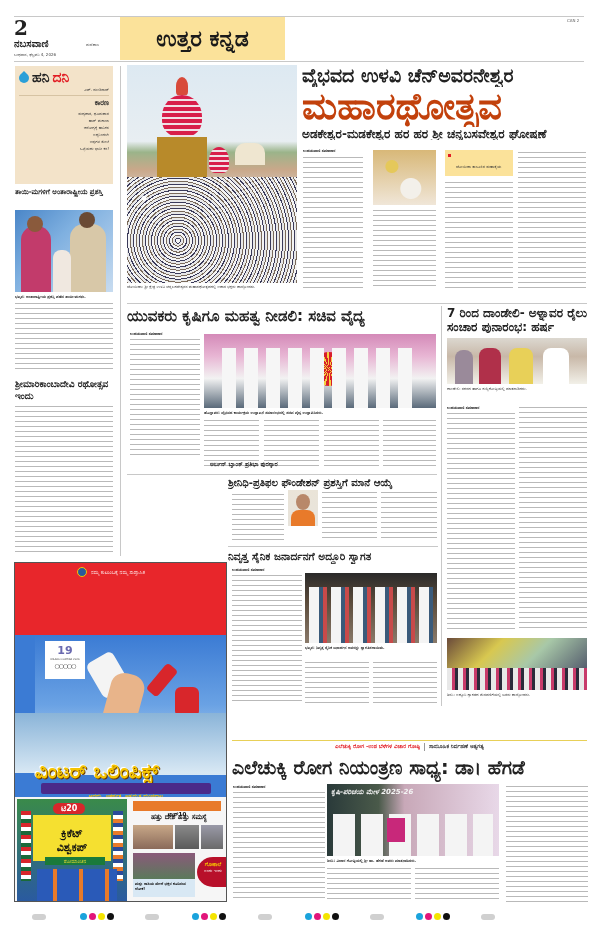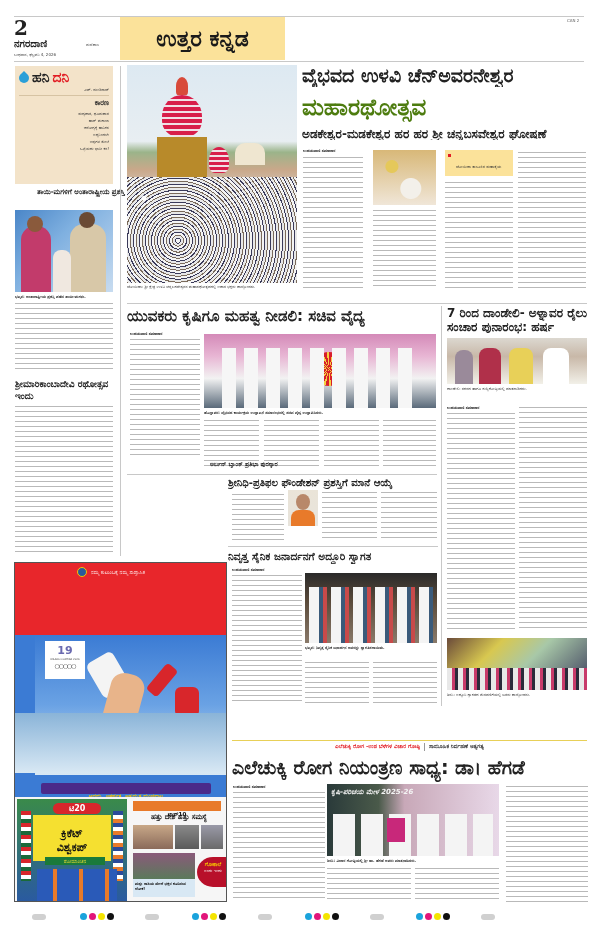--- a/index.html
+++ b/index.html
@@ -14,21 +14,21 @@
   .headline { font-weight: bold; color: #222; white-space: nowrap; overflow: hidden; }
   .byline { font-size: 4px; font-weight: bold; color: #222; }
   .dot { width: 7px; height: 7px; border-radius: 50%; display: inline-block; margin-right: 2px; }
   .reg { width: 14px; height: 6px; border-radius: 3px; background: #d0d0d0; position: absolute; }
 </style>
 </head>
 <body>
 
 <div class="rule" style="left:14px; top:16px; width:570px;"></div>
 <div class="abs" style="left:14px; top:18px; font-size:20px; font-weight:bold; font-family:'DejaVu Serif', serif; line-height:20px;">2</div>
-<div class="abs" style="left:14px; top:38px; font-size:10px; font-weight:bold; color:#222; white-space:nowrap;">ನಗರದಾಣಿ</div>
+<div class="abs" style="left:14px; top:38px; font-size:10px; font-weight:bold; color:#222; white-space:nowrap;">ನಬಸವಾಣಿ</div>
 <div class="abs" style="left:86px; top:42px; font-size:4px; color:#444;">ಮಣಿಪಾಲ</div>
 <div class="abs" style="left:14px; top:52px; font-size:4px; color:#444; white-space:nowrap;">ಬುಧವಾರ, ಫೆಬ್ರವರಿ 4, 2026</div>
 <div class="abs" style="left:120px; top:17px; width:165px; height:43px; background:#fbe29a; display:flex; align-items:center; justify-content:center;">
   <span style="font-size:22px; font-weight:bold; color:#1a1a1a; white-space:nowrap;">ಉತ್ತರ ಕನ್ನಡ</span>
 </div>
 <div class="abs" style="left:567px; top:18px; font-size:4px; color:#666;">CAN 2</div>
 <div class="rule" style="left:14px; top:61px; width:570px;"></div>
 
 <div class="abs" style="left:15px; top:66px; width:98px; height:54px; background:#f3e3c9;"></div>
 <div class="abs" style="left:15px; top:66px; width:98px; height:118px; background:#f3e3c9; padding:3px 4px;">
@@ -43,21 +43,21 @@
   <div style="text-align:right;">
     <div class="txt" style="margin-bottom:2px; color:#333;">ಮದ್ಯಪಾನ, ಧೂಮಪಾನ</div>
     <div class="txt" style="margin-bottom:2px; color:#333;">ಹಾನ್ ಮಸಾಲಾ</div>
     <div class="txt" style="margin-bottom:2px; color:#333;">ಆರೋಗ್ಯಕ್ಕೆ ಹಾನಿಕರ</div>
     <div class="txt" style="margin-bottom:2px; color:#333;">ಅದ್ದರಿಂದಲೇ</div>
     <div class="txt" style="margin-bottom:2px; color:#333;">ಅವುಗಳ ಮೇಲೆ</div>
     <div class="txt" style="color:#333;">ಒಳ್ಳೆಯದು ಭಾರೀ ಕರ!</div>
   </div>
 </div>
 
-<div class="abs headline" style="left:15px; top:188px; width:100px; font-size:7px; line-height:9px; white-space:normal;margin-left:22px;">ತಾಯಿ-ಮಗಳಿಗೆ ಅಂತಾರಾಷ್ಟ್ರೀಯ ಪ್ರಶಸ್ತಿ</div>
+<div class="abs headline" style="left:15px; top:188px; width:100px; font-size:7px; line-height:9px; white-space:normal;">ತಾಯಿ-ಮಗಳಿಗೆ ಅಂತಾರಾಷ್ಟ್ರೀಯ ಪ್ರಶಸ್ತಿ</div>
 <div class="abs photo" style="left:15px; top:210px; width:98px; height:82px; background:linear-gradient(135deg,#4a86c8 0%,#7fb0e0 40%,#c8dcf0 100%);">
   <div style="position:absolute; left:6px; top:16px; width:30px; height:66px; background:#c23b6b; border-radius:14px 14px 0 0;"></div>
   <div style="position:absolute; left:12px; top:6px; width:16px; height:16px; background:#8a5a3c; border-radius:50%;"></div>
   <div style="position:absolute; left:55px; top:14px; width:36px; height:68px; background:#d8c8a8; border-radius:14px 14px 0 0;"></div>
   <div style="position:absolute; left:64px; top:2px; width:16px; height:16px; background:#6a4a34; border-radius:50%;"></div>
   <div style="position:absolute; left:38px; top:40px; width:18px; height:42px; background:#f0e8e0; border-radius:8px 8px 0 0;"></div>
 </div>
 <div class="abs caption" style="left:15px; top:294px; width:100px; white-space:nowrap; overflow:hidden;">ಭಟ್ಕಳ: ಅಂತಾರಾಷ್ಟ್ರೀಯ ಪ್ರಶಸ್ತಿ ಪಡೆದ ತಾಯಿ-ಮಗಳು.</div>
 <div class="abs lines" style="left:15px; top:301px; width:98px; height:70px;"></div>
 <div class="abs headline" style="left:15px; top:378px; width:100px; font-size:9px; line-height:12px; white-space:normal;">ಶ್ರೀಮಾರಿಕಾಂಬಾದೇವಿ ರಥೋತ್ಸವ ಇಂದು</div>
@@ -71,21 +71,21 @@
   <div style="position:absolute; left:30px; top:72px; width:50px; height:50px; background:#b88a2a;"></div>
   <div style="position:absolute; left:82px; top:82px; width:20px; height:26px; background:repeating-linear-gradient(#d81e4a 0px,#d81e4a 3px,#f0e0e6 3px,#f0e0e6 5px); border-radius:50% 50% 30% 30%;"></div>
   <div style="position:absolute; left:108px; top:78px; width:30px; height:22px; background:#efe6d0; border-radius:10px 10px 0 0;"></div>
   <div style="position:absolute; left:0; top:112px; width:170px; height:106px; background:
        radial-gradient(circle at 10% 20%, #fff 2px, transparent 3px),
        repeating-radial-gradient(circle at 30% 60%, #f4f4f4 0px, #f4f4f4 2px, #3a3a5a 2px, #3a3a5a 3px, #e8e8e8 3px, #e8e8e8 5px, #7a6a5a 5px, #7a6a5a 6px);"></div>
 </div>
 <div class="abs caption" style="left:127px; top:284px; width:170px; height:11px; overflow:hidden; font-weight:normal; color:#333;">ಜೋಯಿಡಾ: ಶ್ರೀ ಕ್ಷೇತ್ರ ಉಳವಿ ಚನ್ನಬಸವೇಶ್ವರರ ಮಹಾರಥೋತ್ಸವದಲ್ಲಿ ಅಪಾರ ಭಕ್ತರು ಪಾಲ್ಗೊಂಡರು.</div>
 
 <div class="abs headline" style="left:302px; top:63px; width:284px; font-size:19px; line-height:24px;">ವೈಭವದ ಉಳವಿ ಚೆನ್ಅವರನೇಶ್ವರ</div>
-<div class="abs headline" style="left:302px; top:87px; width:284px; font-size:23px; line-height:40px; color:#4d7c0f; font-weight:900;">ಮಹಾರಥೋತ್ಸವ</div>
+<div class="abs headline" style="left:302px; top:87px; width:284px; font-size:37px; line-height:40px; color:#c2410c; font-weight:900;">ಮಹಾರಥೋತ್ಸವ</div>
 <div class="abs headline" style="left:302px; top:128px; width:284px; font-size:12px; line-height:12px;">ಅಡಕೇಶ್ವರ-ಮಡಕೇಶ್ವರ ಹರ ಹರ ಶ್ರೀ ಚನ್ನಬಸವೇಶ್ವರ ಘೋಷಣೆ</div>
 
 <div class="abs byline" style="left:303px; top:148px;">ಉದಯವಾಣಿ ಸಮಾಚಾರ</div>
 <div class="abs lines" style="left:303px; top:155px; width:60px; height:135px;"></div>
 <div class="abs photo" style="left:373px; top:150px; width:63px; height:55px; background:
      radial-gradient(circle at 30% 30%, #e5c85a 6px, transparent 7px),
      radial-gradient(circle at 60% 70%, #f3f0ea 10px, transparent 11px),
      linear-gradient(#d8b878,#f0e6d8);"></div>
 <div class="abs lines" style="left:373px; top:208px; width:63px; height:82px;"></div>
 <div class="abs" style="left:445px; top:150px; width:68px; height:26px; background:#fbe29a; padding:3px;">
@@ -159,29 +159,30 @@
   <div style="position:absolute; left:30px; top:78px; width:40px; height:38px; background:#fff; padding:3px; text-align:center;">
     <div style="font-size:11px; font-weight:bold; color:#6a6ab0; line-height:14px;">19</div>
     <div style="font-size:2.5px; color:#333; line-height:4px;">MILANO CORTINA 2026</div>
     <div style="font-size:6px; color:#333; letter-spacing:-1px;">○○○○○</div>
   </div>
   <div style="position:absolute; left:78px; top:92px; width:30px; height:40px; background:#f4f4f4; transform:rotate(-30deg); border-radius:6px;"></div>
   <div style="position:absolute; left:140px; top:100px; width:14px; height:34px; background:#d8262b; transform:rotate(40deg); border-radius:4px;"></div>
   <div style="position:absolute; left:160px; top:124px; width:24px; height:30px; background:#d8262b; border-radius:6px;"></div>
   <div style="position:absolute; left:90px; top:110px; width:34px; height:70px; background:#e8b48a; border-radius:14px; transform:rotate(15deg);"></div>
   <div style="position:absolute; left:0; top:150px; width:213px; height:60px; background:linear-gradient(#8ab4d8,#d8e8f4);"></div>
+  <div style="position:absolute; left:20px; top:196px; font-size:20px; line-height:24px; font-weight:900; color:#f5c400; text-shadow:1px 1px 0 #6a3a00, -1px -1px 0 #fff; white-space:nowrap;">ವಿಂಟರ್ ಒಲಿಂಪಿಕ್ಸ್</div>
   <div style="position:absolute; left:26px; top:220px; width:170px; height:11px; background:#4a2a8a; border-radius:2px; text-align:center;">
     <span style="font-size:5.5px; line-height:11px; color:#f5c400; font-weight:bold; white-space:nowrap;">ಅದಮ್ಯ, ಆಕರ್ಷಕ, ಅತ್ಯದ್ಭುತ ಮಂಜಿನಾಟ</span>
   </div>
   <div style="position:absolute; left:0; top:234px; width:213px; height:106px; background:#f6f6f6;"></div>
 
   <div style="position:absolute; left:2px; top:236px; width:110px; height:102px; background:linear-gradient(#3a8a4a,#2a5aa0);">
     <div style="position:absolute; left:4px; top:12px; width:10px; height:70px; background:repeating-linear-gradient(#d8262b 0px,#d8262b 4px,#fff 4px,#fff 8px,#1a6a3a 8px,#1a6a3a 12px);"></div>
     <div style="position:absolute; left:96px; top:12px; width:10px; height:70px; background:repeating-linear-gradient(#2a4a9a 0px,#2a4a9a 4px,#fff 4px,#fff 8px,#e87a2a 8px,#e87a2a 12px);"></div>
-    <div style="position:absolute; left:36px; top:4px; padding:0 16px; background:#d8262b; color:#fff; font-size:8px; font-weight:bold; border-radius:6px; line-height:11px;">ಟಿ20</div>
+    <div style="position:absolute; left:36px; top:4px; padding:0 8px; background:#d8262b; color:#fff; font-size:8px; font-weight:bold; border-radius:6px; line-height:11px;">ಟಿ20</div>
     <div style="position:absolute; left:16px; top:16px; width:78px; height:46px; background:#f5e030; padding:12px;">
       <div style="font-size:11px; font-weight:900; color:#111; line-height:14px; text-align:center;">ಕ್ರಿಕೆಟ್ ವಿಶ್ವಕಪ್</div>
       <div style="margin:2px auto 0; width:60px; background:#1a7a3a; color:#f5e030; font-size:5px; text-align:center; line-height:8px;">ರೋಮಾಂಚನ</div>
     </div>
     <div style="position:absolute; left:20px; top:70px; width:80px; height:32px; background:repeating-linear-gradient(90deg,#2a5ab8 0px,#2a5ab8 16px,#e87a2a 16px,#e87a2a 20px,#2a5ab8 20px,#2a5ab8 26px);"></div>
   </div>
 
   <div style="position:absolute; left:118px; top:238px; width:88px; height:10px; background:#e87a2a; text-align:center;">
     <span style="font-size:5.5px; line-height:10px; color:#111; font-weight:bold;">ಟಾಪ್10</span>
   </div>

